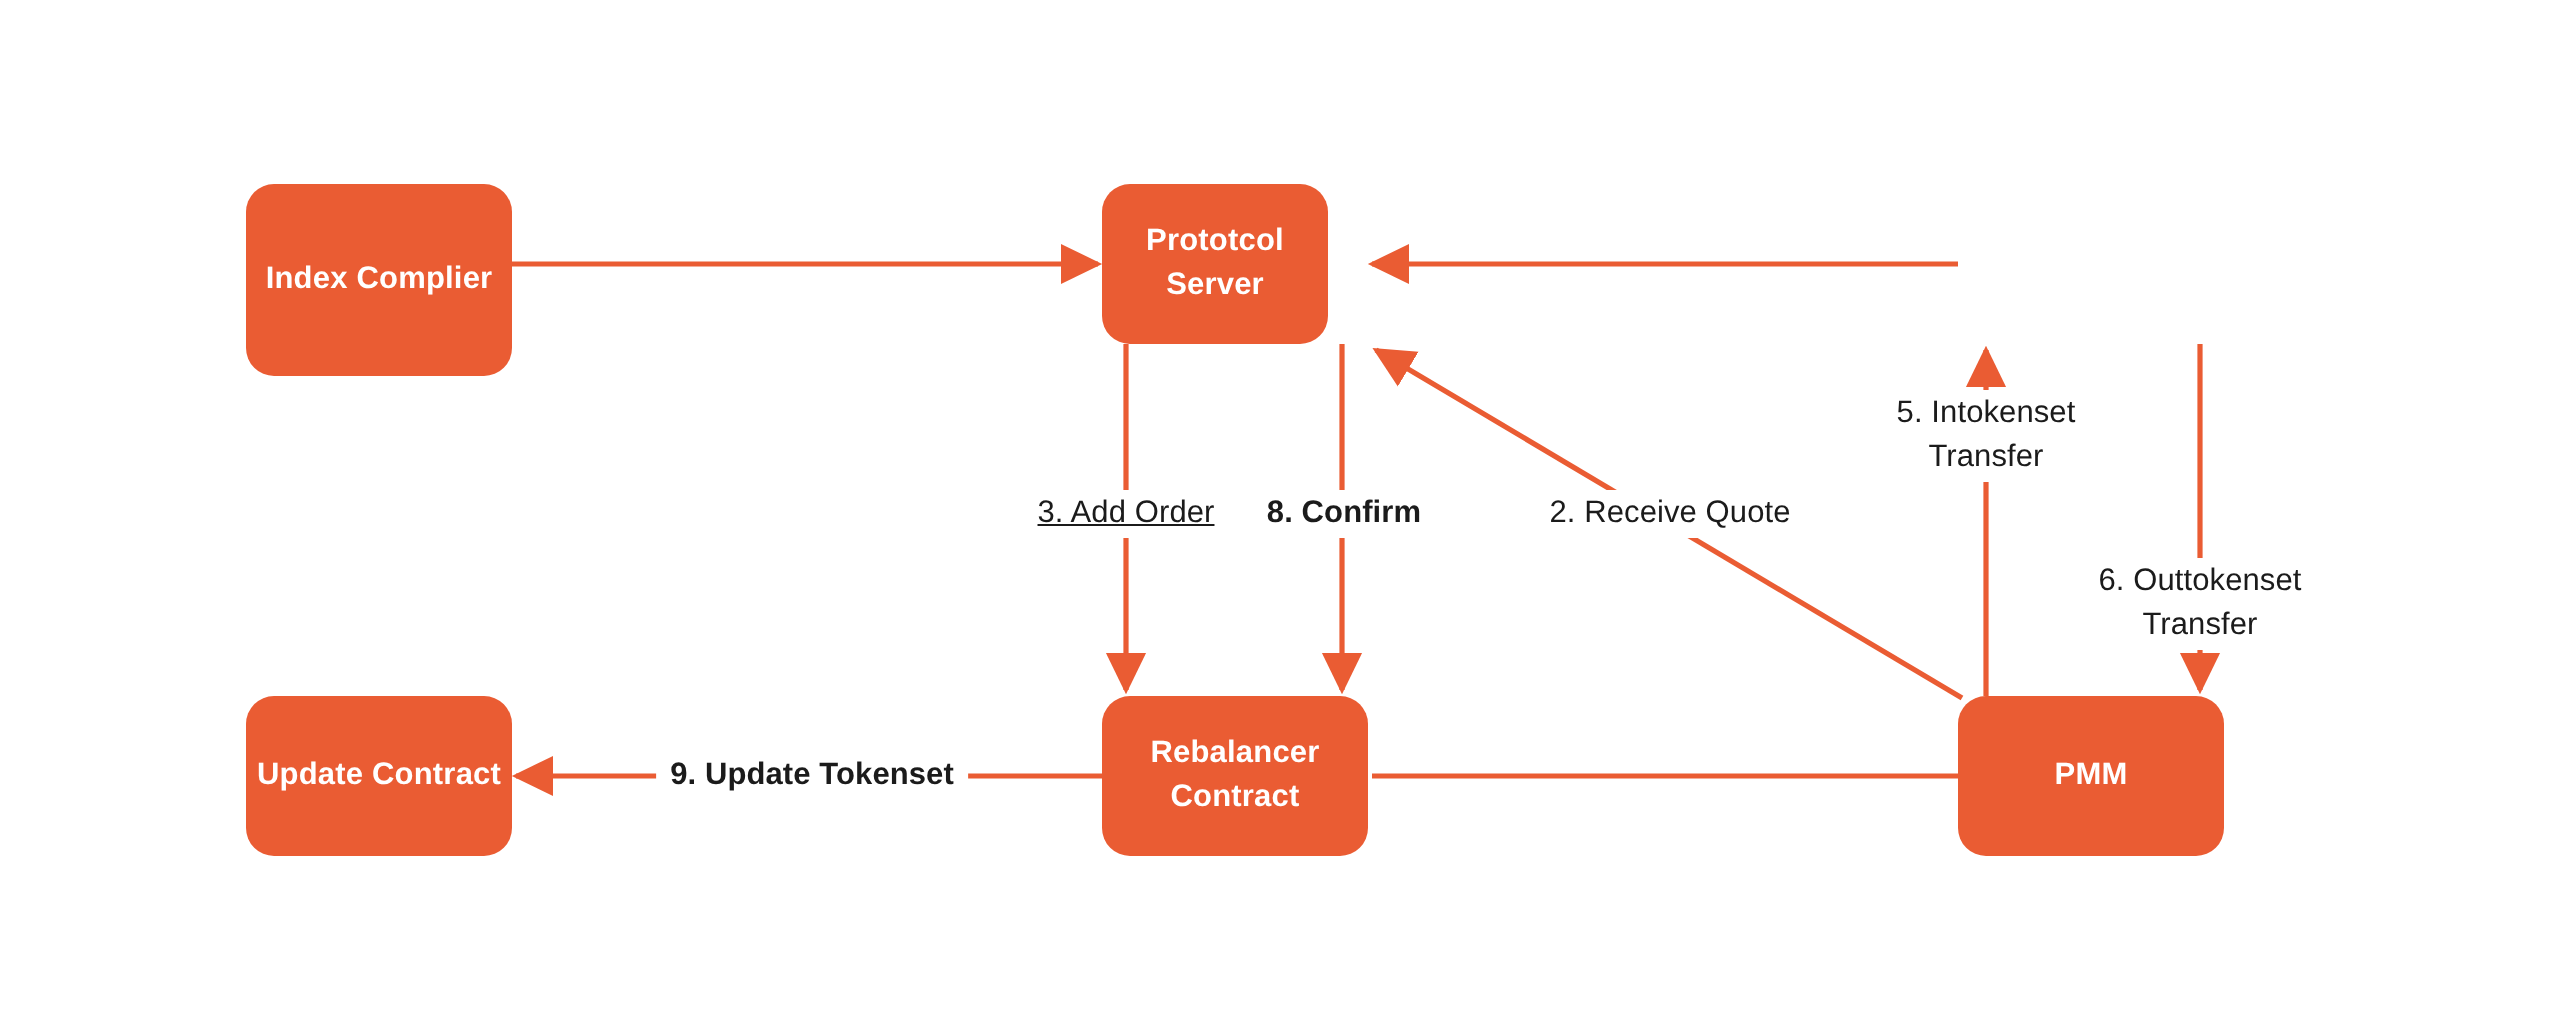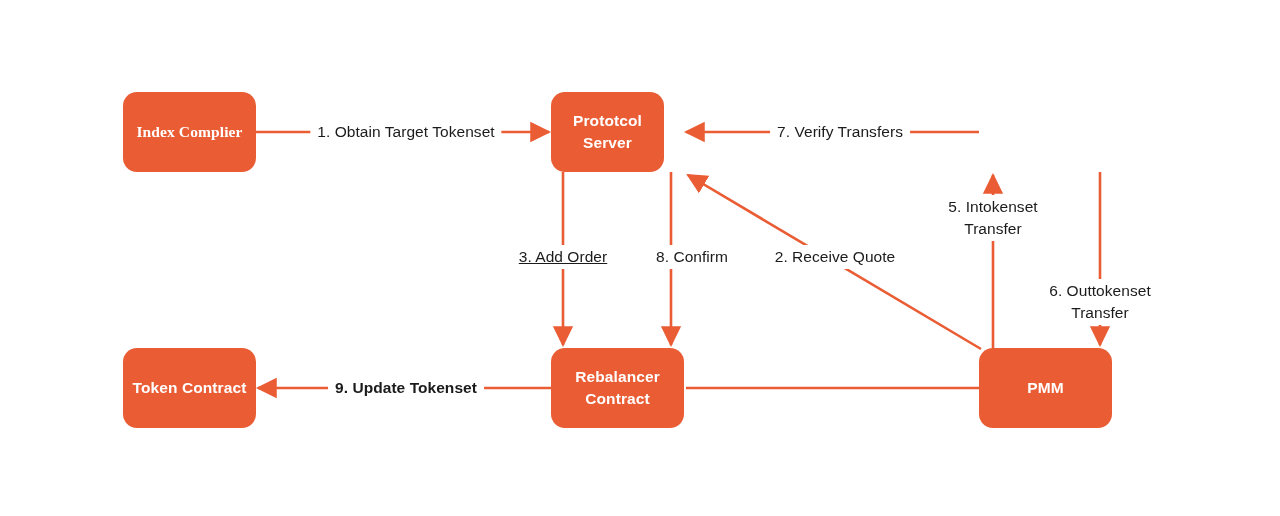--- a/index.html
+++ b/index.html
@@ -83,51 +83,49 @@
 
     <line x1="993" y1="348" x2="993" y2="175" stroke="#EA5C33" stroke-width="2.6" marker-end="url(#ah)"></line>
 
     <line x1="1100" y1="172" x2="1100" y2="345" stroke="#EA5C33" stroke-width="2.6" marker-end="url(#ah)"></line>
 
     <line x1="979" y1="388" x2="686" y2="388" stroke="#EA5C33" stroke-width="2.6"></line>
 
     <line x1="551" y1="388" x2="258" y2="388" stroke="#EA5C33" stroke-width="2.6" marker-end="url(#ah)"></line>
   </svg>
 
-  <div class="node" style="left:123px; top:92px; width:133px; height:80px;font-family:Liberation Serif, serif;">
+  <div class="node" style="left:123px; top:92px; width:133px; height:96px;">
     <span>Index Complier</span>
   </div>
 
   <div class="node" style="left:551px; top:92px; width:113px; height:80px;">
     <span>Prototcol<br>Server</span>
   </div>
 
 
   <div class="node" style="left:123px; top:348px; width:133px; height:80px;">
-    <span>Token Contract</span>
+    <span>Update Contract</span>
   </div>
 
   <div class="node" style="left:551px; top:348px; width:133px; height:80px;text-align:center;">
     <span>Rebalancer<br>Contract</span>
   </div>
 
   <div class="node" style="left:979px; top:348px; width:133px; height:80px;">
     <span>PMM</span>
   </div>
 
-  <div class="edge-label" style="left:406px; top:132px;">1. Obtain Target Tokenset</div>
 
   <div class="edge-label" style="left:835px; top:257px;">2. Receive Quote</div>
 
   <div class="edge-label" style="left:563px; top:257px;text-decoration:underline;">3. Add Order</div>
 
 
   <div class="edge-label two-line" style="left:993px; top:218px;">5. Intokenset<br>Transfer</div>
 
   <div class="edge-label two-line" style="left:1100px; top:302px;">6. Outtokenset<br>Transfer</div>
 
-  <div class="edge-label" style="left:840px; top:132px;">7. Verify Transfers</div>
 
-  <div class="edge-label" style="left:692px; top:257px;">8. Confirm</div>
+  <div class="edge-label" style="left:672px; top:257px;font-weight:bold;">8. Confirm</div>
 
   <div class="edge-label" style="left:406px; top:388px;font-weight:bold;">9. Update Tokenset</div>
 
 </div>
 
 </body></html>

